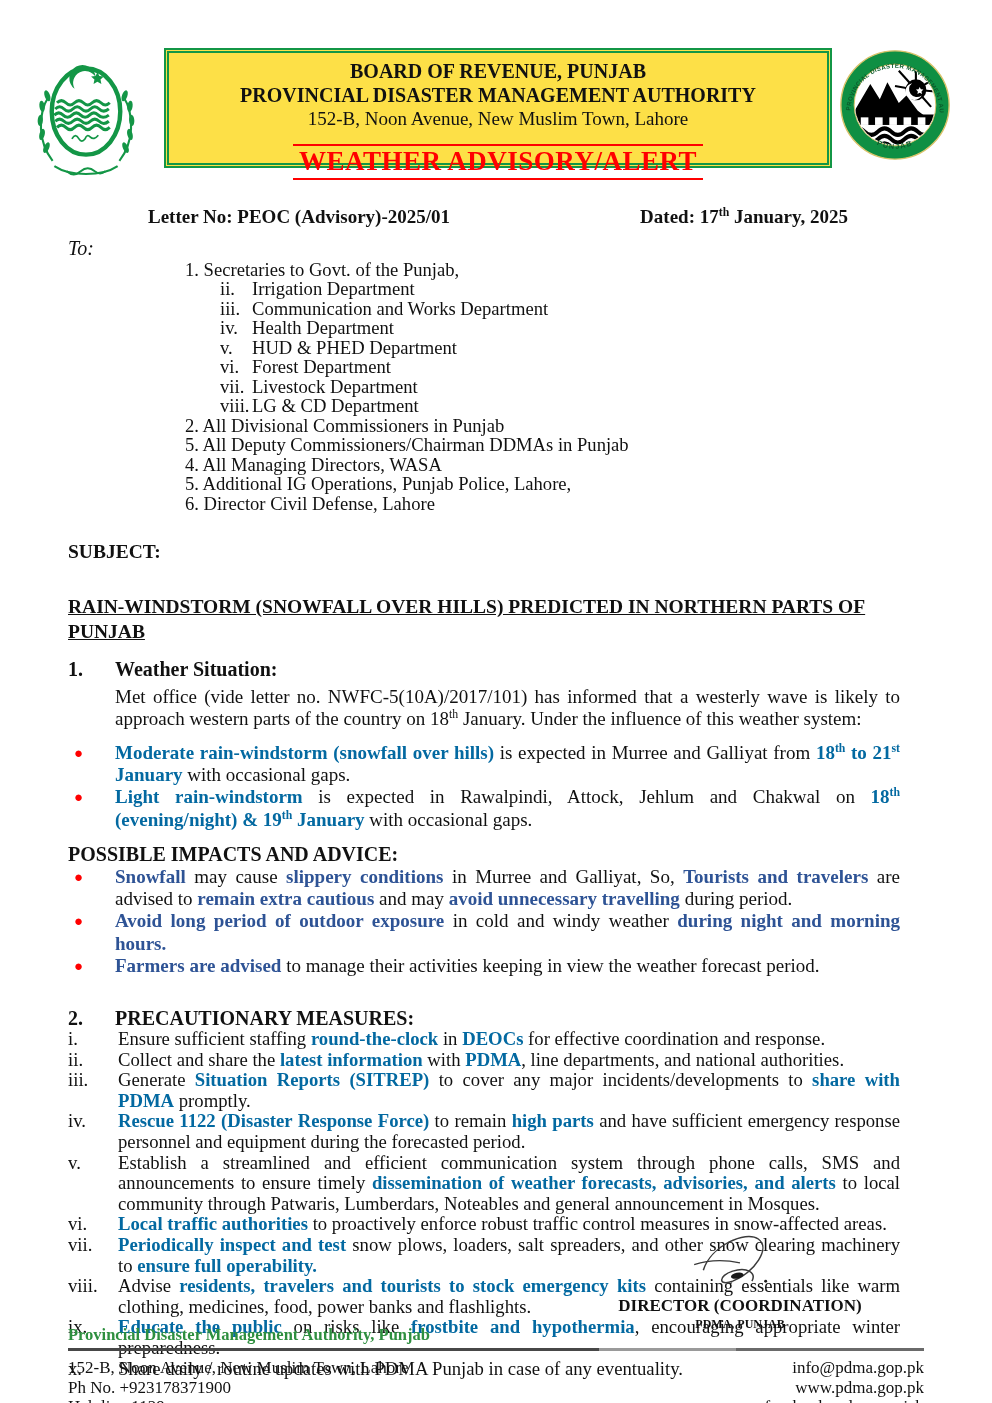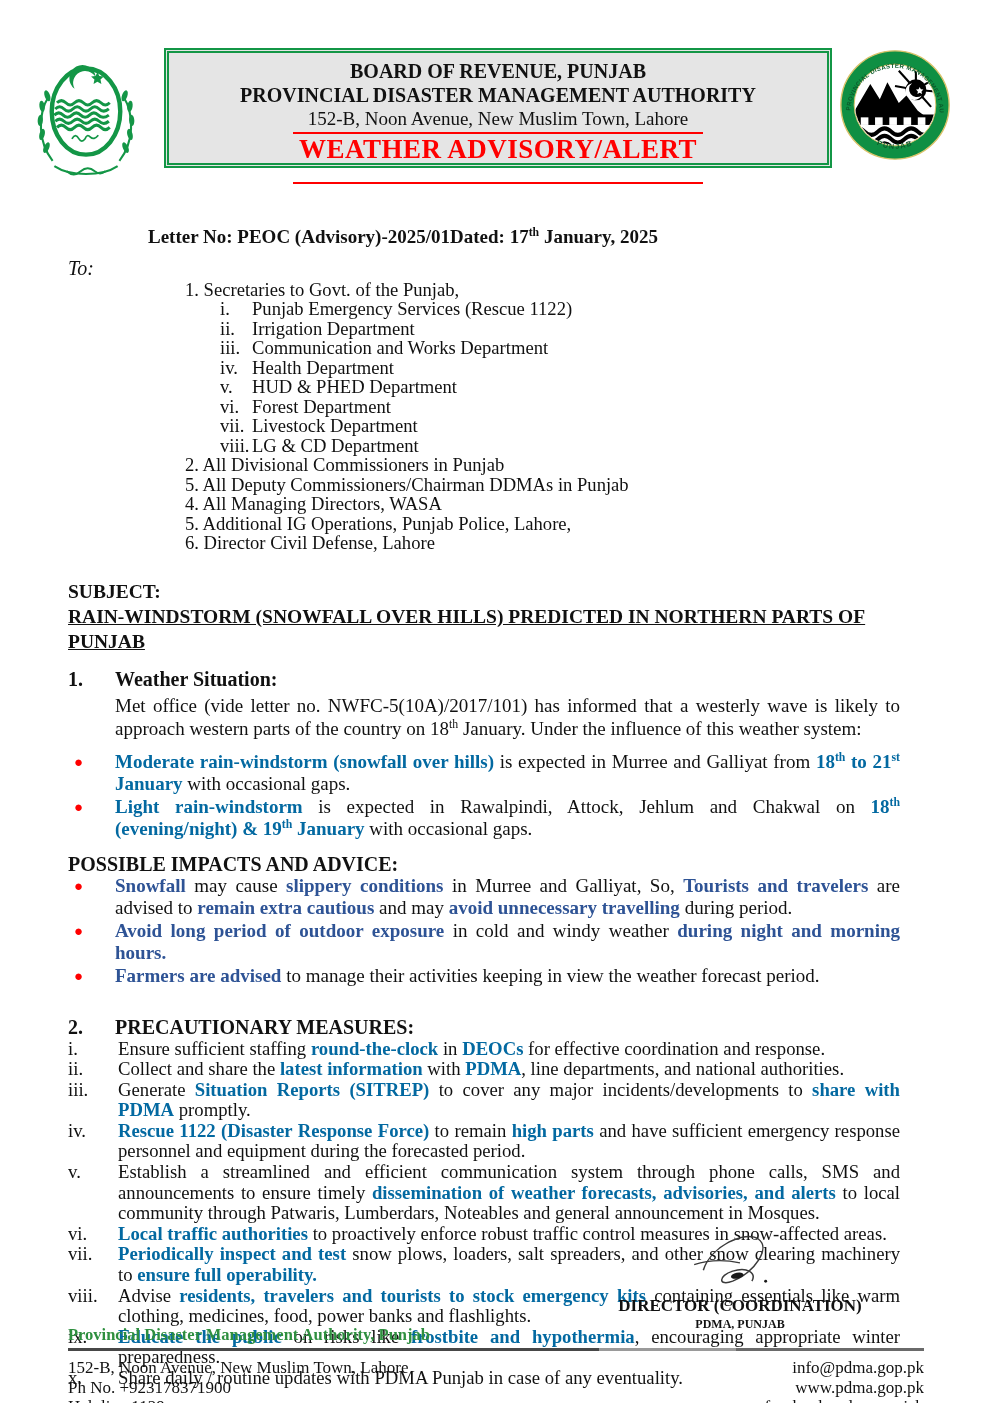--- a/index.html
+++ b/index.html
@@ -11,47 +11,47 @@
     font-size:19px; line-height:22.4px;
   }
   .content { padding:0 68px; }
 
   
   .header { position:relative; height:152px; margin:46px 28px 0 28px; }
   .crest  { position:absolute; left:0; top:2px; }
   .emblem { position:absolute; right:12px; top:0; }
   .hbox {
     position:absolute; left:136px; right:132px; top:2px; height:120px;
-    border:5px double #139646; text-align:center; padding-top:7px; background:#e5e5e5;
+    border:5px double #139646; text-align:center; padding-top:7px; background:#fde047;
   }
   .org1 { font-weight:bold; font-size:20px; line-height:23px; }
   .org2 { font-weight:bold; font-size:20px; line-height:24px; }
   .haddr { font-size:19px; line-height:23px; }
   .htitle {
-    display:inline-block; margin-top:2px; padding:0 6px 17px 6px;
+    display:inline-block; margin-top:14px; padding:0 6px 1px 6px;
     color:#ff0000; font-weight:bold; font-size:27px; line-height:31px;
     border-top:2.5px solid #ff0000; border-bottom:2.5px solid #ff0000;
     letter-spacing:.5px;
   }
 
   
-  .meta { display:flex; justify-content:flex-start; font-weight:bold;
-          margin:28px 76px 0 80px; }
+  .meta { display:flex; justify-content:space-between; font-weight:bold;
+          margin:8px 76px 0 80px; }
 
   
   .to-label { margin-top:9px; font-size:20px;font-style:italic; }
   .to-list  { margin-left:117px; font-size:18.6px; line-height:19.5px; }
   .to-sub   { margin-left:35px; }
   .rn { display:inline-block; min-width:32px; }
 
   
   .subject { display:flex; margin-top:26px; font-weight:bold; font-size:19.5px;
              line-height:25px; padding-right:22px;flex-direction:column; }
   .subject .lab { flex:none; width:104px; }
-  .subject .txt { text-decoration:underline; }
+  .subject .txt { text-decoration:underline;margin-top:30px; }
 
   
   .sec-head { display:flex; margin-top:14px; font-weight:bold; font-size:20px; }
   .sec-head .num { flex:none; width:47px; }
   .para { margin:5px 24px 0 47px; text-align:justify; }
   .bullets { margin-top:11px; }
   .bullet { display:flex; margin:0 24px 0 6px; }
   .bullet .dot { flex:none; width:41px; color:#ff0000; font-size:15px; line-height:22.4px; }
   .bullet .btext { flex:1; text-align:justify; }
   .impacts-head { margin-top:12px; font-weight:bold; font-size:20px; }
@@ -187,21 +187,20 @@
 
     <div class="meta">
       <span>Letter No: PEOC (Advisory)-2025/01</span>
       <span><span>Dated: 17</span><sup class="sup">th</sup><span> January, 2025</span></span>
     </div>
 
     <div class="to-label">To:</div>
     <div class="to-list">
       <div>1. Secretaries to Govt. of the Punjab,</div>
       <div class="to-sub">
-        <div><span class="rn">i.</span><span>Punjab Emergency Services (Rescue 1122)</span></div>
         <div><span class="rn">ii.</span><span>Irrigation Department</span></div>
         <div><span class="rn">iii.</span><span>Communication and Works Department</span></div>
         <div><span class="rn">iv.</span><span>Health Department</span></div>
         <div><span class="rn">v.</span><span>HUD &amp; PHED Department</span></div>
         <div><span class="rn">vi.</span><span>Forest Department</span></div>
         <div><span class="rn">vii.</span><span>Livestock Department</span></div>
         <div><span class="rn">viii.</span><span>LG &amp; CD Department</span></div>
       </div>
       <div>2. All Divisional Commissioners in Punjab</div>
       <div>5. All Deputy Commissioners/Chairman DDMAs in Punjab</div>

